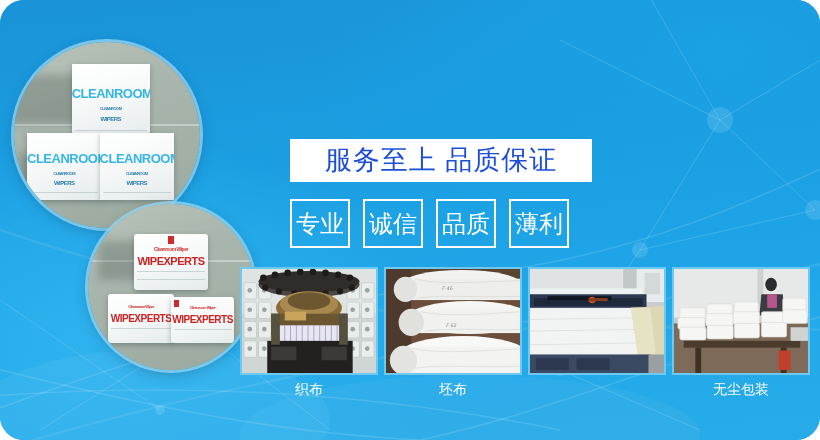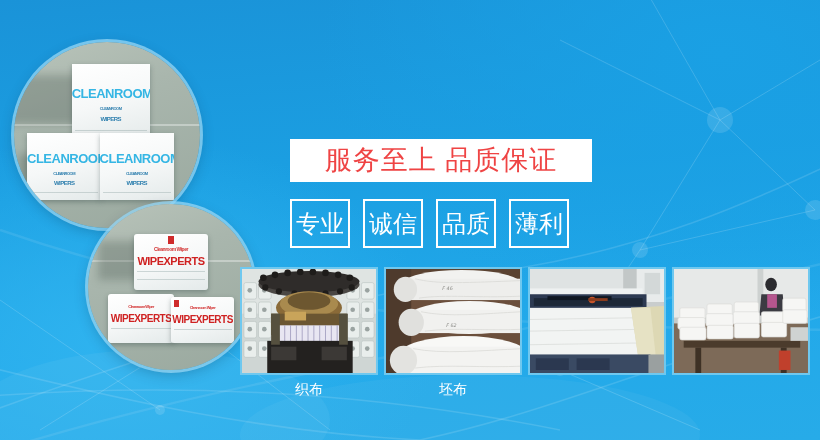--- a/index.html
+++ b/index.html
@@ -10,20 +10,21 @@
   body {
     font-family: "Liberation Sans", "DejaVu Sans", sans-serif;
   }
 
   .banner {
     position: relative;
     width: 820px;
     height: 440px;
     overflow: hidden;
     background: #1b9fe0;
+    border-radius: 24px;
   }
 
   
   .bg-base {
     position: absolute;
     inset: 0;
     background:
       radial-gradient(ellipse 520px 340px at 14% 78%, #2fb3ef 0%, rgba(47,179,239,0) 62%),
       radial-gradient(ellipse 620px 420px at 88% 12%, #1aa0e4 0%, rgba(26,160,228,0) 65%),
       linear-gradient(175deg, #1a93d8 0%, #1b9fe2 40%, #22a9ea 72%, #27abe8 100%);
@@ -127,21 +128,21 @@
     top: 139px;
     width: 302px;
     height: 43px;
     background: #ffffff;
     display: flex;
     align-items: center;
     justify-content: center;
   }
   .subtitle-text {
     font-size: 27px;
-    color: #ef4444;
+    color: #1d4ed8;
     letter-spacing: 1px;
     line-height: 1;
     white-space: nowrap;
   }
 
   
   .tag-row {
     position: absolute;
     left: 290px;
     top: 199px;
@@ -502,17 +503,18 @@
             <rect x="62" y="56" width="26" height="15" rx="2"></rect>
             <rect x="90" y="44" width="24" height="12" rx="2"></rect>
             <rect x="90" y="55" width="26" height="15" rx="2"></rect>
             <rect x="112" y="30" width="24" height="14" rx="2"></rect>
             <rect x="112" y="42" width="25" height="14" rx="2"></rect>
           </g>
           <rect x="108" y="84" width="12" height="20" fill="#c0402c"></rect>
           <rect x="120" y="60" width="18" height="14" fill="#cfd3d2"></rect>
         </svg>
       </div>
+      <div class="thumb-caption">无尘包装</div>
     </div>
 
   </div>
 
 </div>
 
 </body></html>

